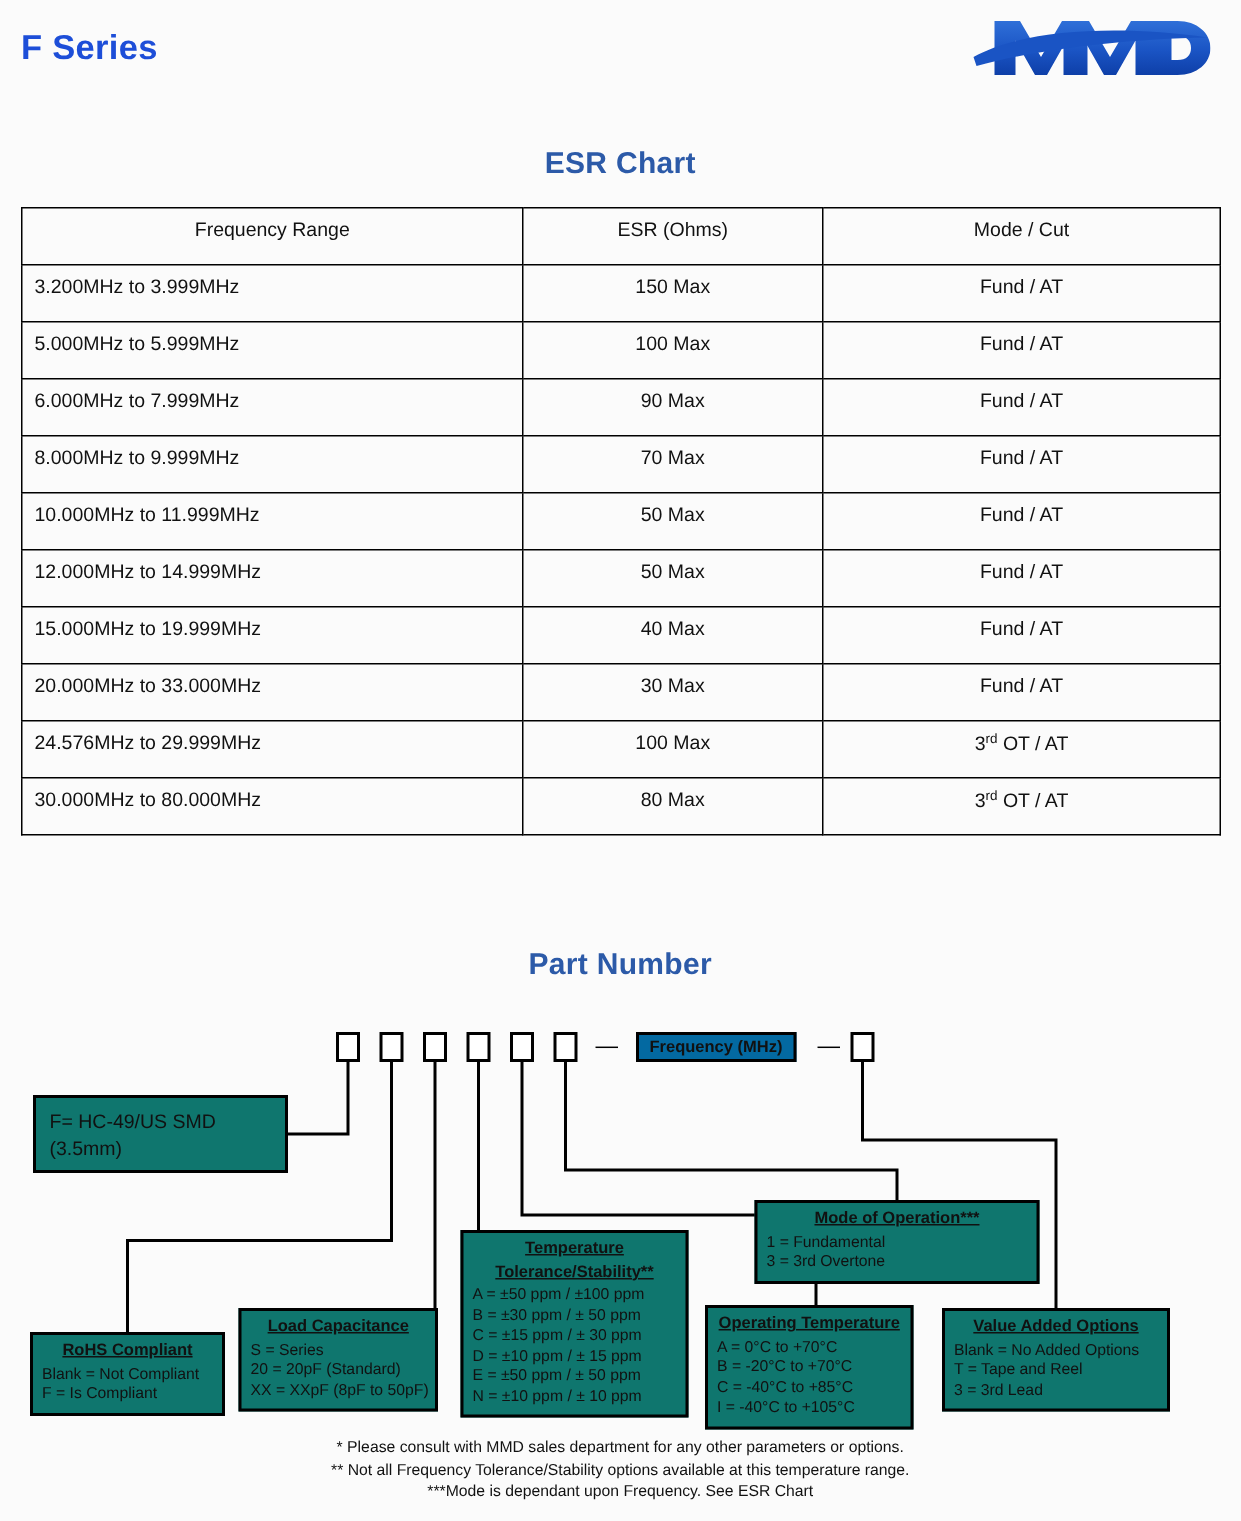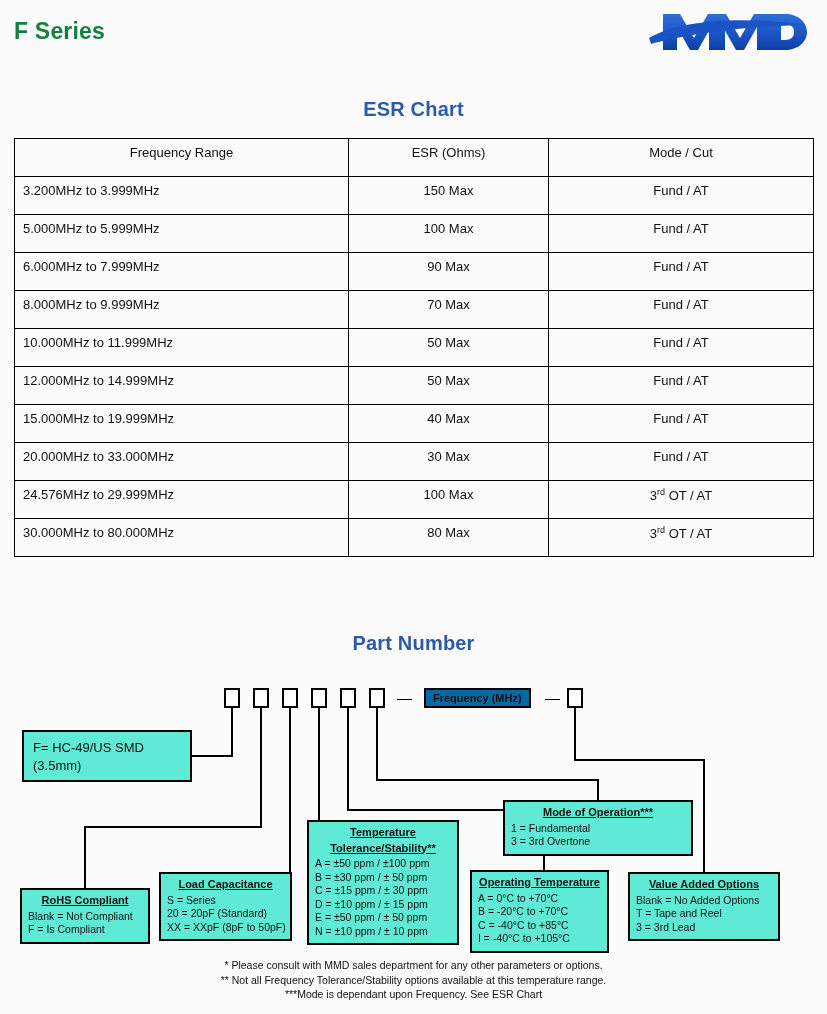--- a/index.html
+++ b/index.html
@@ -21,21 +21,21 @@
     width: 827px;
     height: 70px;
   }
   #series-title {
     position: absolute;
     left: 14px;
     top: 18px;
     font-size: 23px;
     font-weight: bold;
     letter-spacing: .2px;
-    color: #15803d;
+    color: #1d4ed8;
   }
   #logo {
     position: absolute;
     right: 20px;
     top: 8px;
     width: 160px;
     height: 48px;
   }
 
   
@@ -113,21 +113,21 @@
     background: #0369a1;
     font-size: 11px;
     font-weight: bold;
     padding: 2px 7px;
     white-space: nowrap;
   }
 
   .callout {
     position: absolute;
     border: 2px solid #000;
-    background: #5eead4;
+    background: #0f766e;
     font-size: 10.5px;
     line-height: 13.5px;
     padding: 4px 6px 5px 6px;
   }
   .callout .title {
     display: block;
     text-align: center;
     font-weight: bold;
     text-decoration: underline;
     font-size: 11px;

